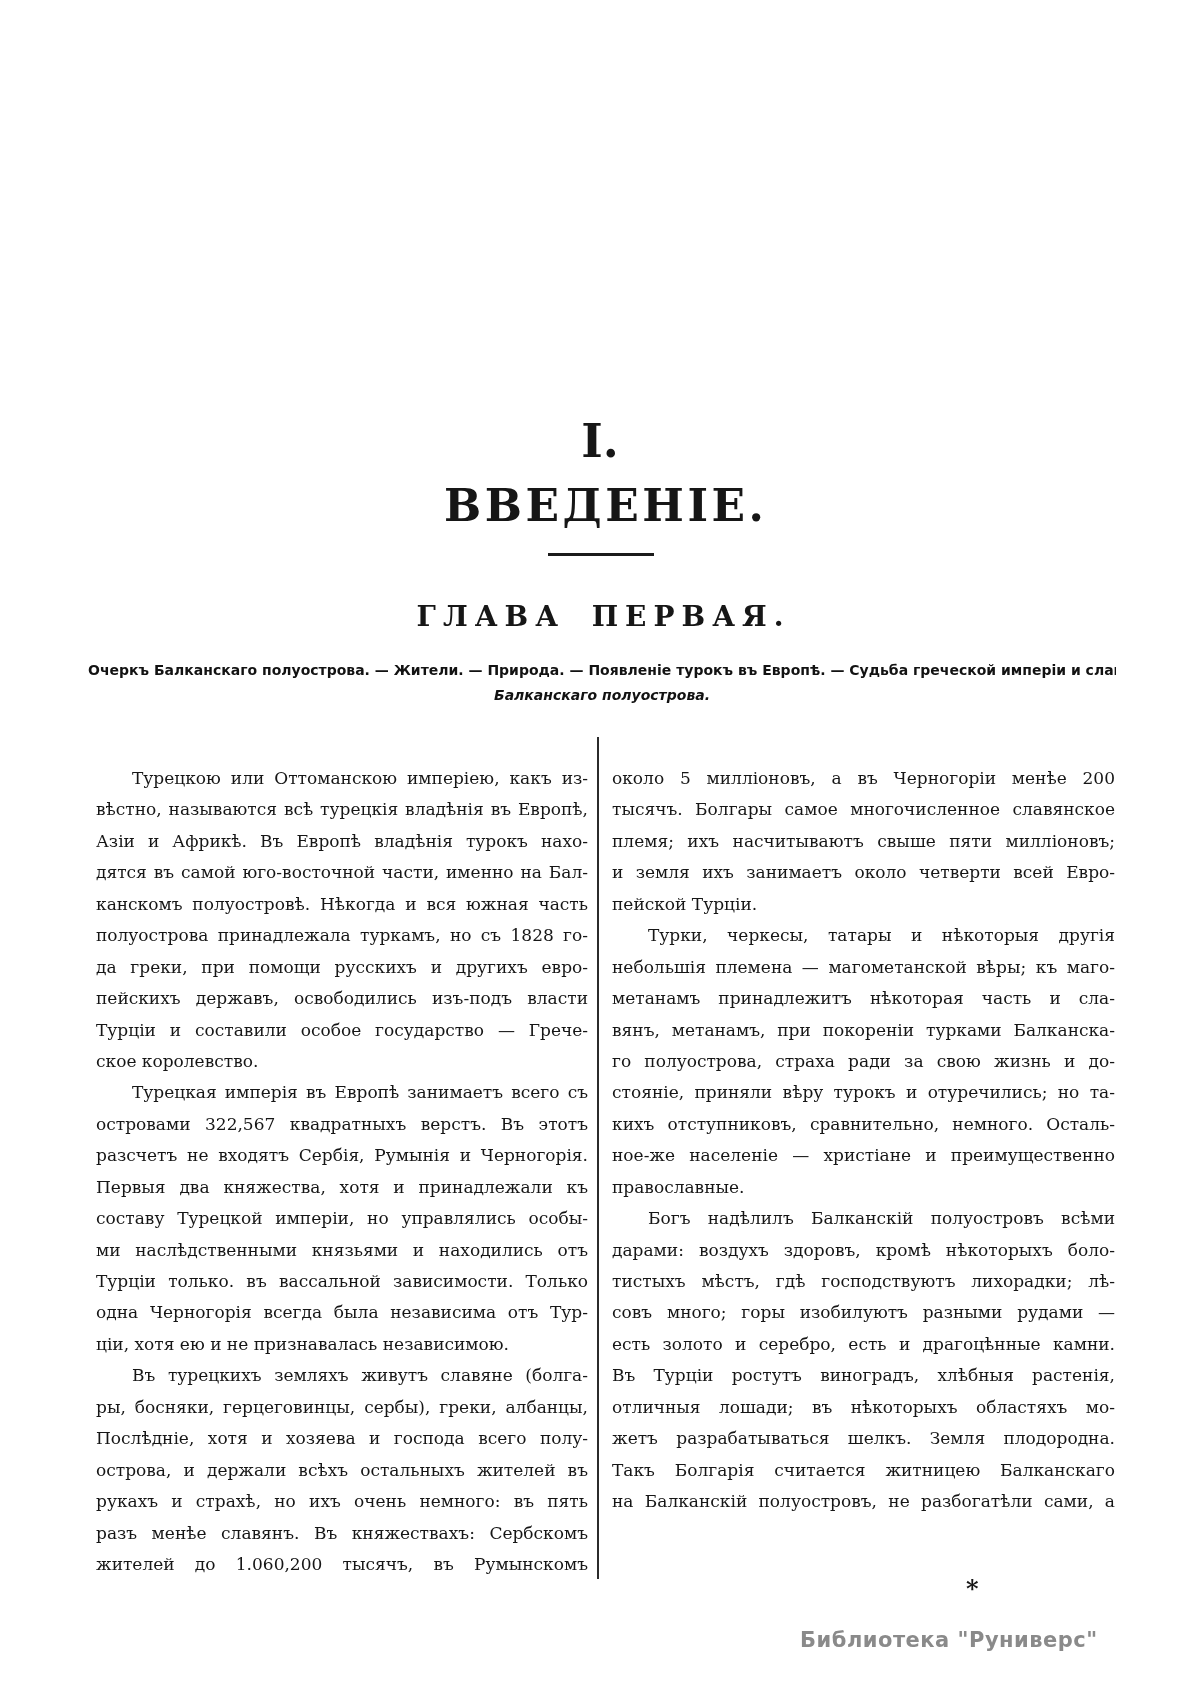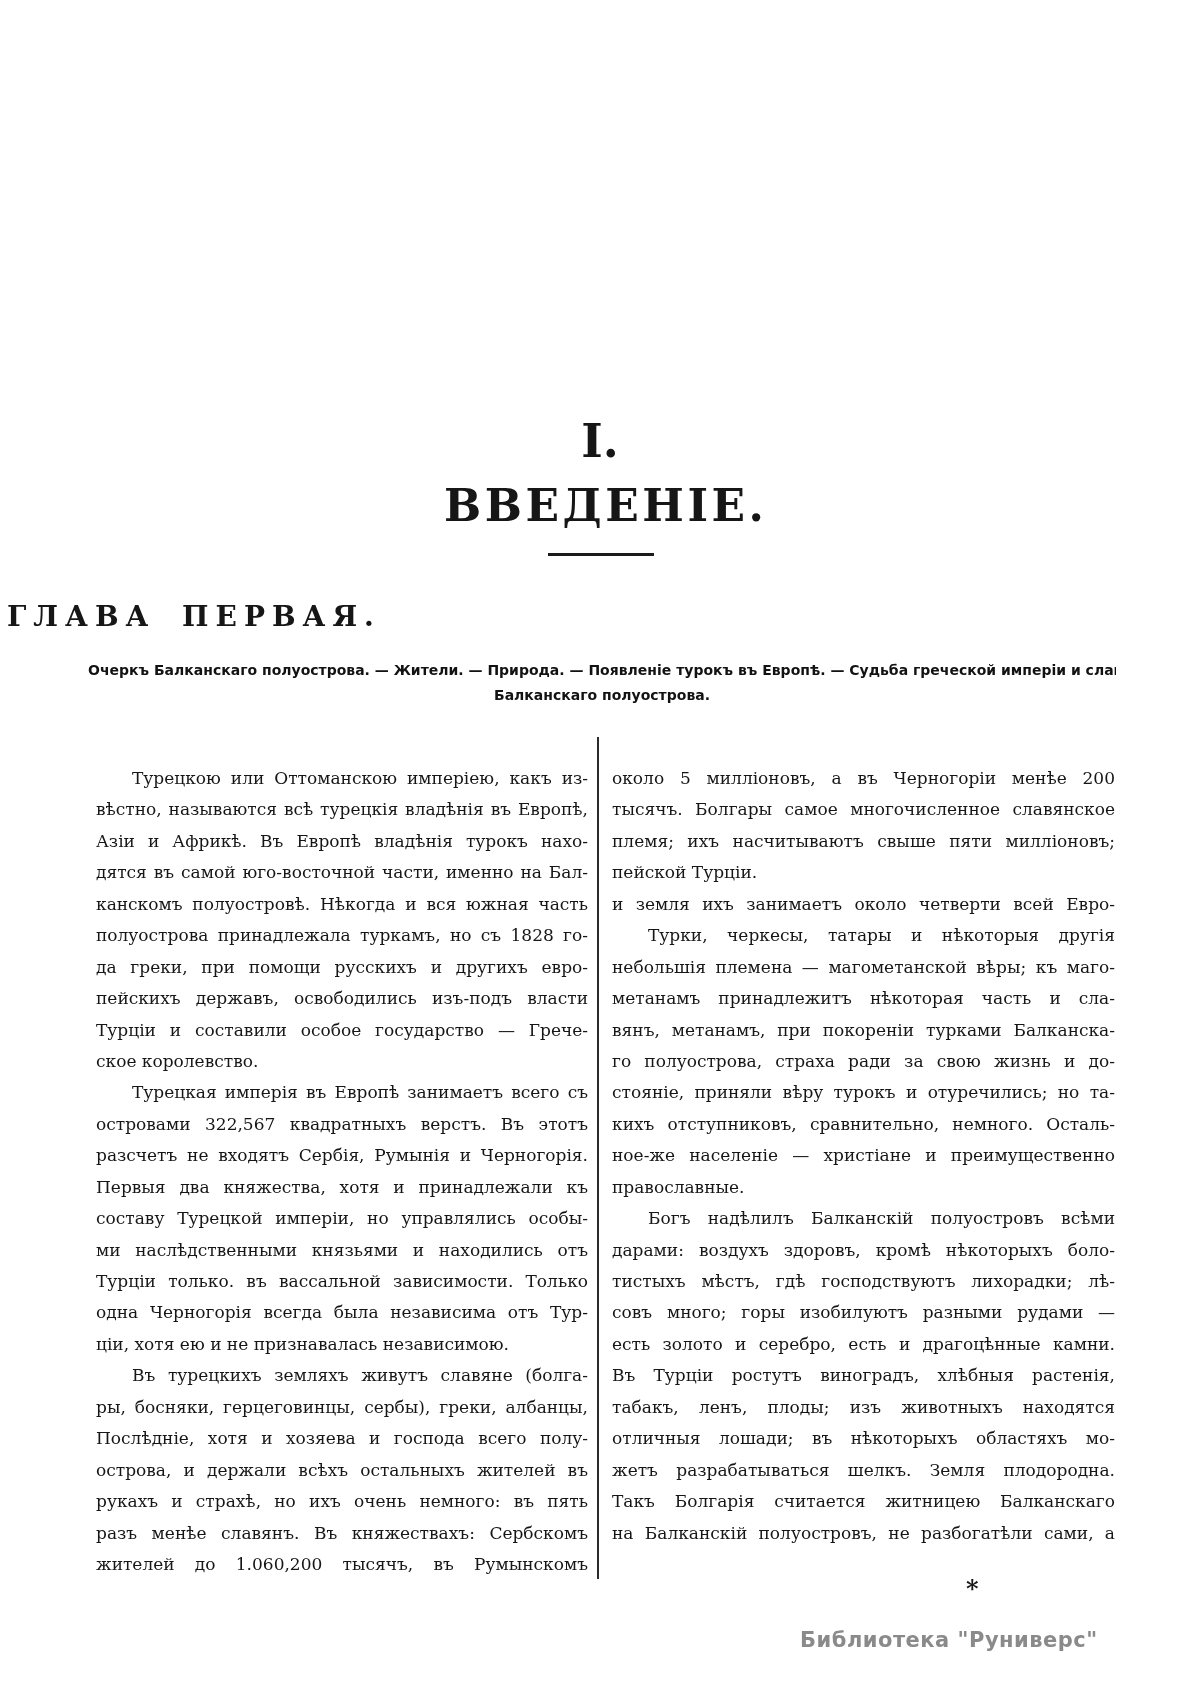--- a/index.html
+++ b/index.html
@@ -21,30 +21,30 @@
     position:absolute; top:480px; left:4px; width:100%;
     text-align:center; font-size:44px; font-weight:bold;
     letter-spacing:0.08em; text-indent:0.08em;
   }
   .title-rule {
     position:absolute; top:553px; left:548px;
     width:106px; height:3px; background:#1b1b1b;
   }
   .chapter-title {
     position:absolute; top:600px; left:0; width:100%;
-    text-align:left; font-size:28px; font-weight:bold;
+    text-align:center; font-size:28px; font-weight:bold;
     letter-spacing:7px; word-spacing:10px; text-indent:7px;
   }
   .subtitle {
     position:absolute; top:658px; left:88px; width:1028px;
     font-family:"DejaVu Sans",sans-serif; font-weight:bold;
     font-size:14px; line-height:25px; color:#121212;
   }
   .subtitle .line { text-align:justify; text-align-last:justify; white-space:nowrap; overflow:hidden; height:25px; }
-  .subtitle .line:last-child { text-align:center; text-align-last:center; }
+  .subtitle .line:last-child { text-align:center; text-align-last:center;font-style:italic; }
 
   .col {
     position:absolute; top:726px; width:492px;
     font-size:17px; line-height:31.45px;margin-top:37px;
   }
   .col-left  { left:96px; }
   .col-right { left:612px; width:503px; }
   .col .line {
     height:31.45px; overflow:hidden; white-space:nowrap;
     text-align:justify; text-align-last:justify;
@@ -104,38 +104,37 @@
       <div class="line">острова, и держали всѣхъ остальныхъ жителей въ</div>
       <div class="line">рукахъ и страхѣ, но ихъ очень немного: въ пять</div>
       <div class="line">разъ менѣе славянъ. Въ княжествахъ: Сербскомъ</div>
       <div class="line">жителей до 1.060,200 тысячъ, въ Румынскомъ</div>
     </div>
   <div class="col-divider"></div>
   <div class="col col-right">
       <div class="line">около 5 милліоновъ, а въ Черногоріи менѣе 200</div>
       <div class="line">тысячъ. Болгары самое многочисленное славянское</div>
       <div class="line">племя; ихъ насчитываютъ свыше пяти милліоновъ;</div>
+      <div class="line">и земля ихъ занимаетъ около четверти всей Евро-</div>
       <div class="line end">пейской Турціи.</div>
-      <div class="line">и земля ихъ занимаетъ около четверти всей Евро-</div>
       <div class="line indent">Турки, черкесы, татары и нѣкоторыя другія</div>
       <div class="line">небольшія племена — магометанской вѣры; къ маго-</div>
       <div class="line">метанамъ принадлежитъ нѣкоторая часть и сла-</div>
       <div class="line">вянъ, метанамъ, при покореніи турками Балканска-</div>
       <div class="line">го полуострова, страха ради за свою жизнь и до-</div>
       <div class="line">стояніе, приняли вѣру турокъ и отуречились; но та-</div>
       <div class="line">кихъ отступниковъ, сравнительно, немного. Осталь-</div>
       <div class="line">ное-же населеніе — христіане и преимущественно</div>
       <div class="line end">православные.</div>
       <div class="line indent">Богъ надѣлилъ Балканскій полуостровъ всѣми</div>
       <div class="line">дарами: воздухъ здоровъ, кромѣ нѣкоторыхъ боло-</div>
       <div class="line">тистыхъ мѣстъ, гдѣ господствуютъ лихорадки; лѣ-</div>
       <div class="line">совъ много; горы изобилуютъ разными рудами —</div>
       <div class="line">есть золото и серебро, есть и драгоцѣнные камни.</div>
       <div class="line">Въ Турціи ростутъ виноградъ, хлѣбныя растенія,</div>
-      <div class="line">табакъ, ленъ, плоды; изъ животныхъ находятся</div>
       <div class="line">отличныя лошади; въ нѣкоторыхъ областяхъ мо-</div>
       <div class="line">жетъ разрабатываться шелкъ. Земля плодородна.</div>
       <div class="line">Такъ Болгарія считается житницею Балканскаго</div>
       <div class="line">на Балканскій полуостровъ, не разбогатѣли сами, а</div>
     </div>
   <div class="footnote-mark">*</div>
   <div class="watermark">Библиотека "Руниверс"</div>
 </div>
 
 </body></html>

